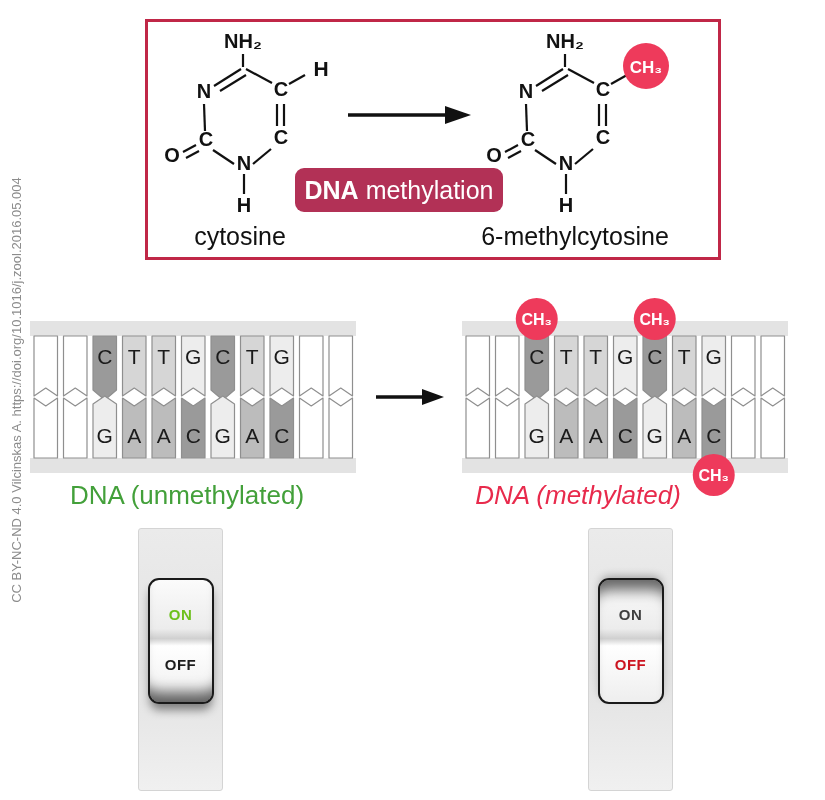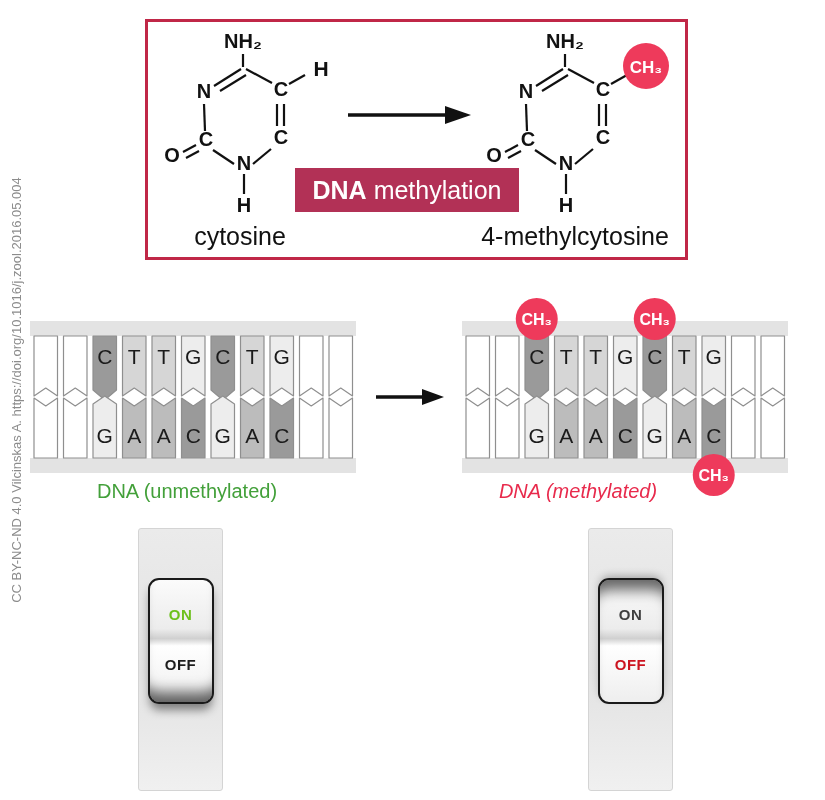--- a/index.html
+++ b/index.html
@@ -5,39 +5,39 @@
   html,body{margin:0;padding:0;background:#fff;}
   #canvas{position:relative;width:825px;height:800px;overflow:hidden;background:#fff;
           font-family:"Liberation Sans","DejaVu Sans",sans-serif;color:#111;}
   :root{--panel-border:#c02747;--box-bg:#b23156;--ch3:#ee3a5b;--rail:#e3e3e3;}
 
   
   .attribution{position:absolute;left:-292px;top:381px;width:620px;height:18px;
     transform:rotate(-90deg);text-align:center;font-size:13px;color:#8c8c8c;white-space:nowrap;}
 
   
-  .panel{position:absolute;left:145px;top:19px;width:537px;height:235px;border:3px solid var(--panel-border);background:#fff;}
+  .panel{position:absolute;left:145px;top:19px;width:537px;height:235px;border:3px solid var(--panel-border);background:#fff;padding-left:33px;}
   .molecule{position:absolute;overflow:visible;}
   .molecule text{font-family:"Liberation Sans","DejaVu Sans",sans-serif;font-size:20px;font-weight:700;
     fill:#111;text-anchor:middle;}
   .molecule text.sub-h{font-size:21px;}
   .molecule .ch3-fill{fill:var(--ch3);}
   .molecule text.ch3-text{fill:#fff;font-size:17px;}
   .mol-label{position:absolute;transform:translateX(-50%);font-size:25px;color:#111;white-space:nowrap;}
-  .reaction-box{position:absolute;left:147px;top:146px;width:224px;height:44px;background:var(--box-bg);
-    color:#fff;font-size:25px;line-height:44px;text-align:center;white-space:nowrap;}
+  .reaction-box{position:absolute;left:147px;top:146px;width:208px;height:44px;background:var(--box-bg);
+    color:#fff;font-size:25px;line-height:44px;text-align:center;white-space:nowrap;border-radius:9px;}
   .reaction-box .b{font-weight:700;}
 
   .arrow{position:absolute;overflow:visible;}
 
   
   .dna{position:absolute;width:326px;height:154px;}
   .dna svg{overflow:visible;}
   .dna svg text{font-family:"Liberation Sans","DejaVu Sans",sans-serif;}
-  .dna-label{position:absolute;transform:translateX(-50%);font-size:20px;white-space:nowrap;}
+  .dna-label{position:absolute;transform:translateX(-50%);font-size:26px;white-space:nowrap;}
 
   
   .switch{position:absolute;width:85px;height:263px;top:528px;}
   .plate{position:absolute;inset:0;border:1px solid #d4d4d4;border-radius:3px;
     background:linear-gradient(180deg,#ebebeb 0%,#e2e2e2 55%,#f0f0f0 100%);}
   .rocker{position:absolute;left:50%;transform:translateX(-50%);top:49px;width:62px;height:122px;
     border:2px solid #1a1a1a;border-radius:11px;
     background:linear-gradient(180deg,#fbfbfb 0%,#ececec 40%,#d0d0d0 48%,#ffffff 54%,#eeeeee 100%);}
   .switch.pressed-bottom .rocker{box-shadow:inset 0 -20px 14px -10px rgba(0,0,0,.6),0 8px 10px -2px rgba(0,0,0,.45);}
   .switch.pressed-top .rocker{box-shadow:inset 0 20px 14px -10px rgba(0,0,0,.6),0 -4px 8px -2px rgba(0,0,0,.3);}
@@ -102,21 +102,21 @@
       <text x="85" y="26">NH₂</text>
       <text x="46" y="76">N</text>
       <text x="48" y="124">C</text>
       <text x="14" y="140">O</text>
       <text x="86" y="148">N</text>
       <text x="86" y="190">H</text>
       <text x="123" y="122">C</text>
       <text x="123" y="74">C</text>
       <text x="166" y="51" class="ch3-text">CH₃</text>
     </svg>
-    <div class="mol-label" style="left:427px;top:200px">4-methylcytosine</div>
+    <div class="mol-label" style="left:427px;top:200px">6-methylcytosine</div>
 
     <div class="reaction-box">
       <span class="b">DNA</span><span> methylation</span>
     </div>
   </div>
 
   <svg class="arrow" style="left:345px;top:101px" width="130" height="28" viewBox="0 0 130 28">
     <line x1="3" y1="14" x2="104" y2="14" stroke="#111" stroke-width="3.4"></line>
     <polygon points="100,5 126,14 100,23" fill="#111"></polygon>
   </svg>

